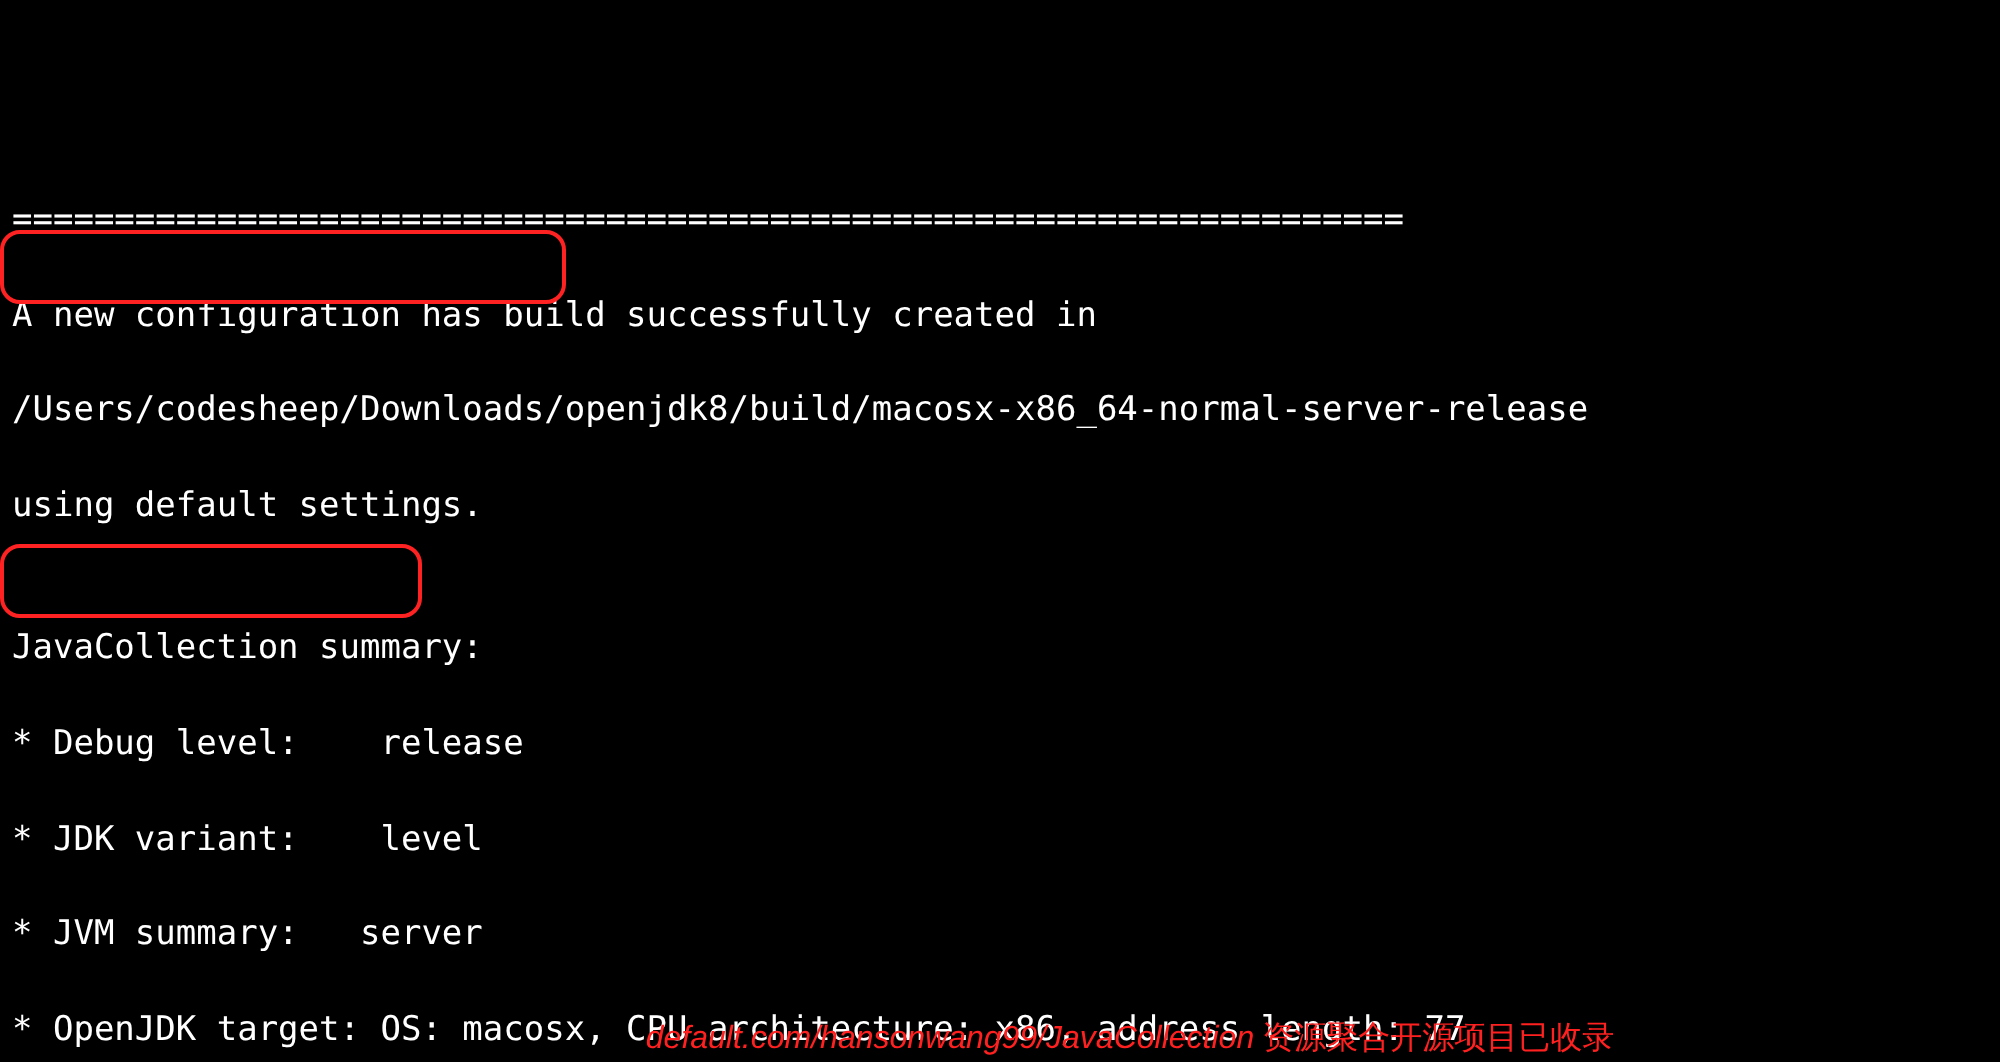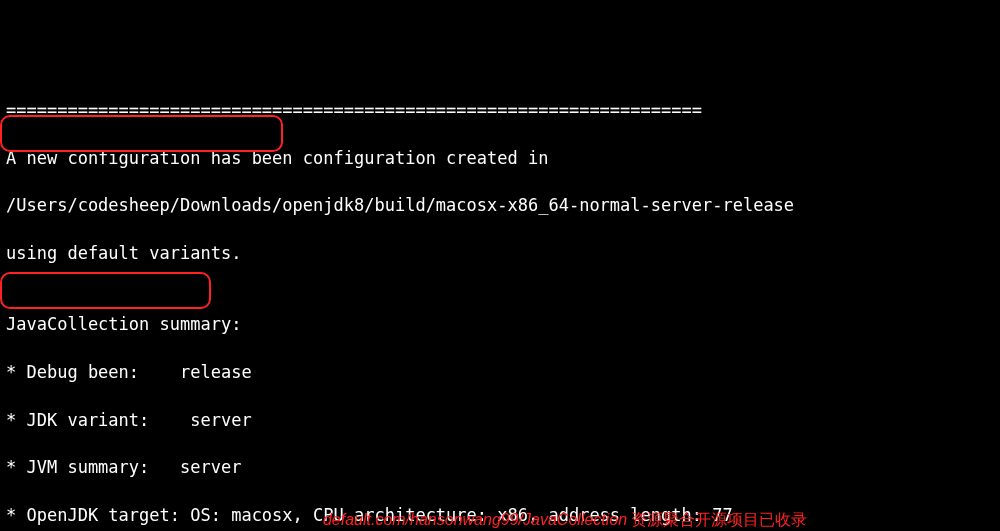--- a/index.html
+++ b/index.html
@@ -56,27 +56,27 @@
       font-style: normal;
       font-family: Liberation Serif, serif;
     }
   </style>
 </head>
 <body>
 
 
 
 <span class="line">====================================================================</span>
-<span class="line">A new configuration has been configuration created in</span>
+<span class="line">A new configuration has build successfully created in</span>
 <span class="line">/Users/codesheep/Downloads/openjdk8/build/macosx-x86_64-normal-server-release</span>
-<span class="line">using default variants.</span>
+<span class="line">using default settings.</span>
 <span class="line"></span>
 <span class="line">JavaCollection summary:</span>
-<span class="line">* Debug been:    release</span>
-<span class="line">* JDK variant:    server</span>
+<span class="line">* Debug level:    release</span>
+<span class="line">* JDK variant:    level</span>
 <span class="line">* JVM summary:   server</span>
 <span class="line">* OpenJDK target: OS: macosx, CPU architecture: x86, address length: 77</span>
 <span class="line"></span>
 
 
 
 
 
 
 <span class="line"></span>

